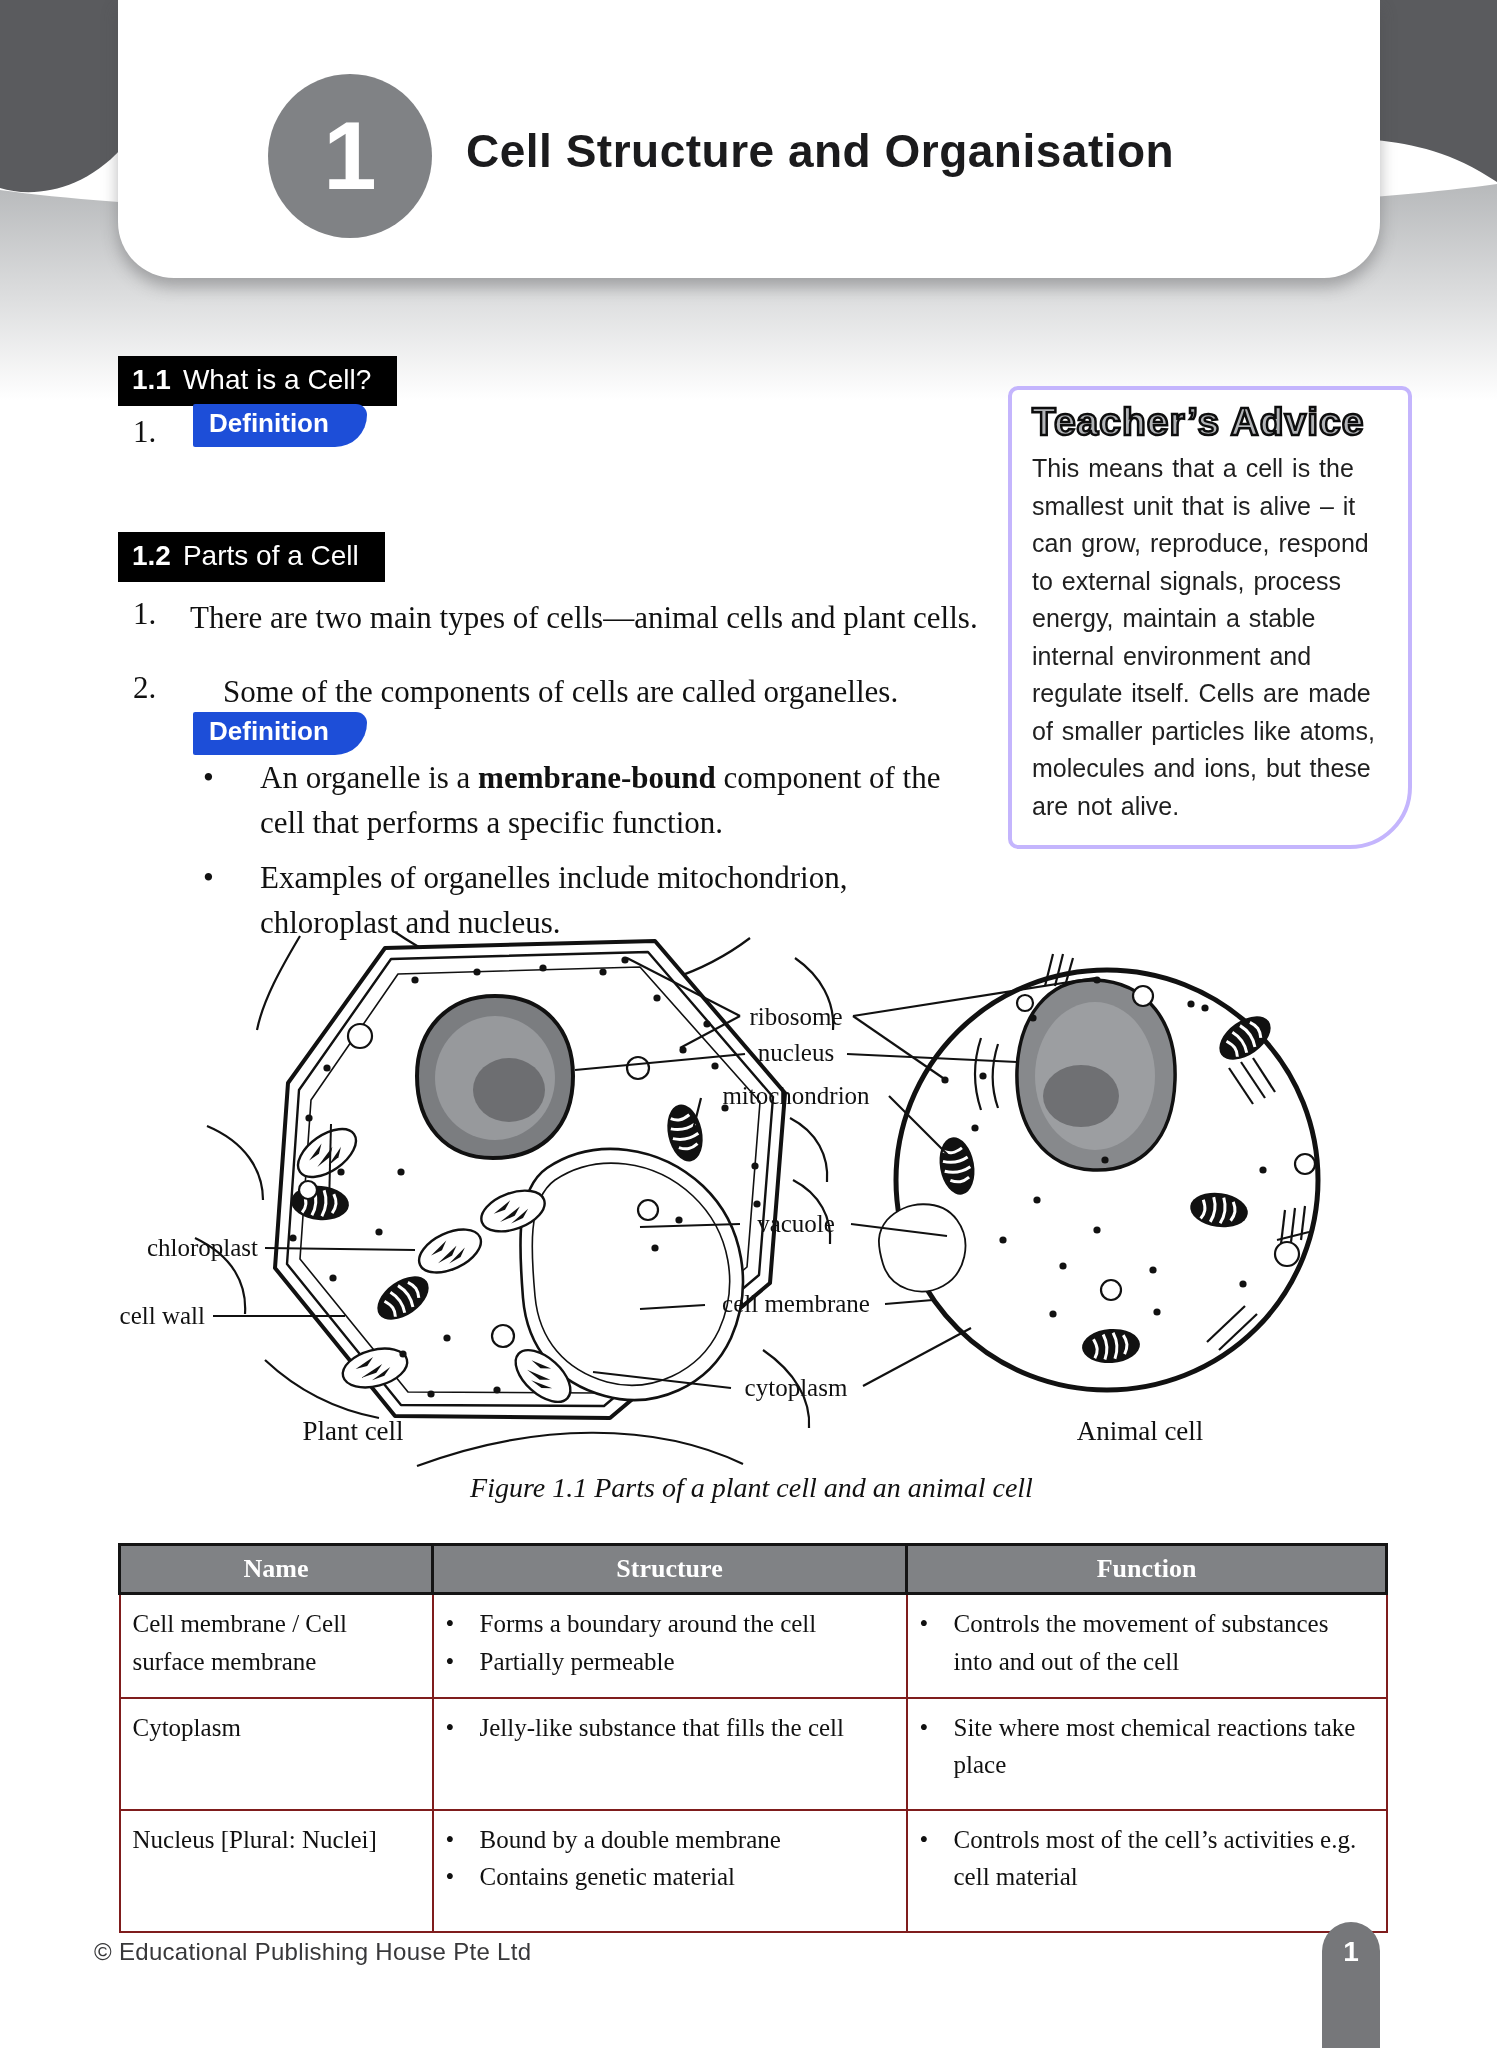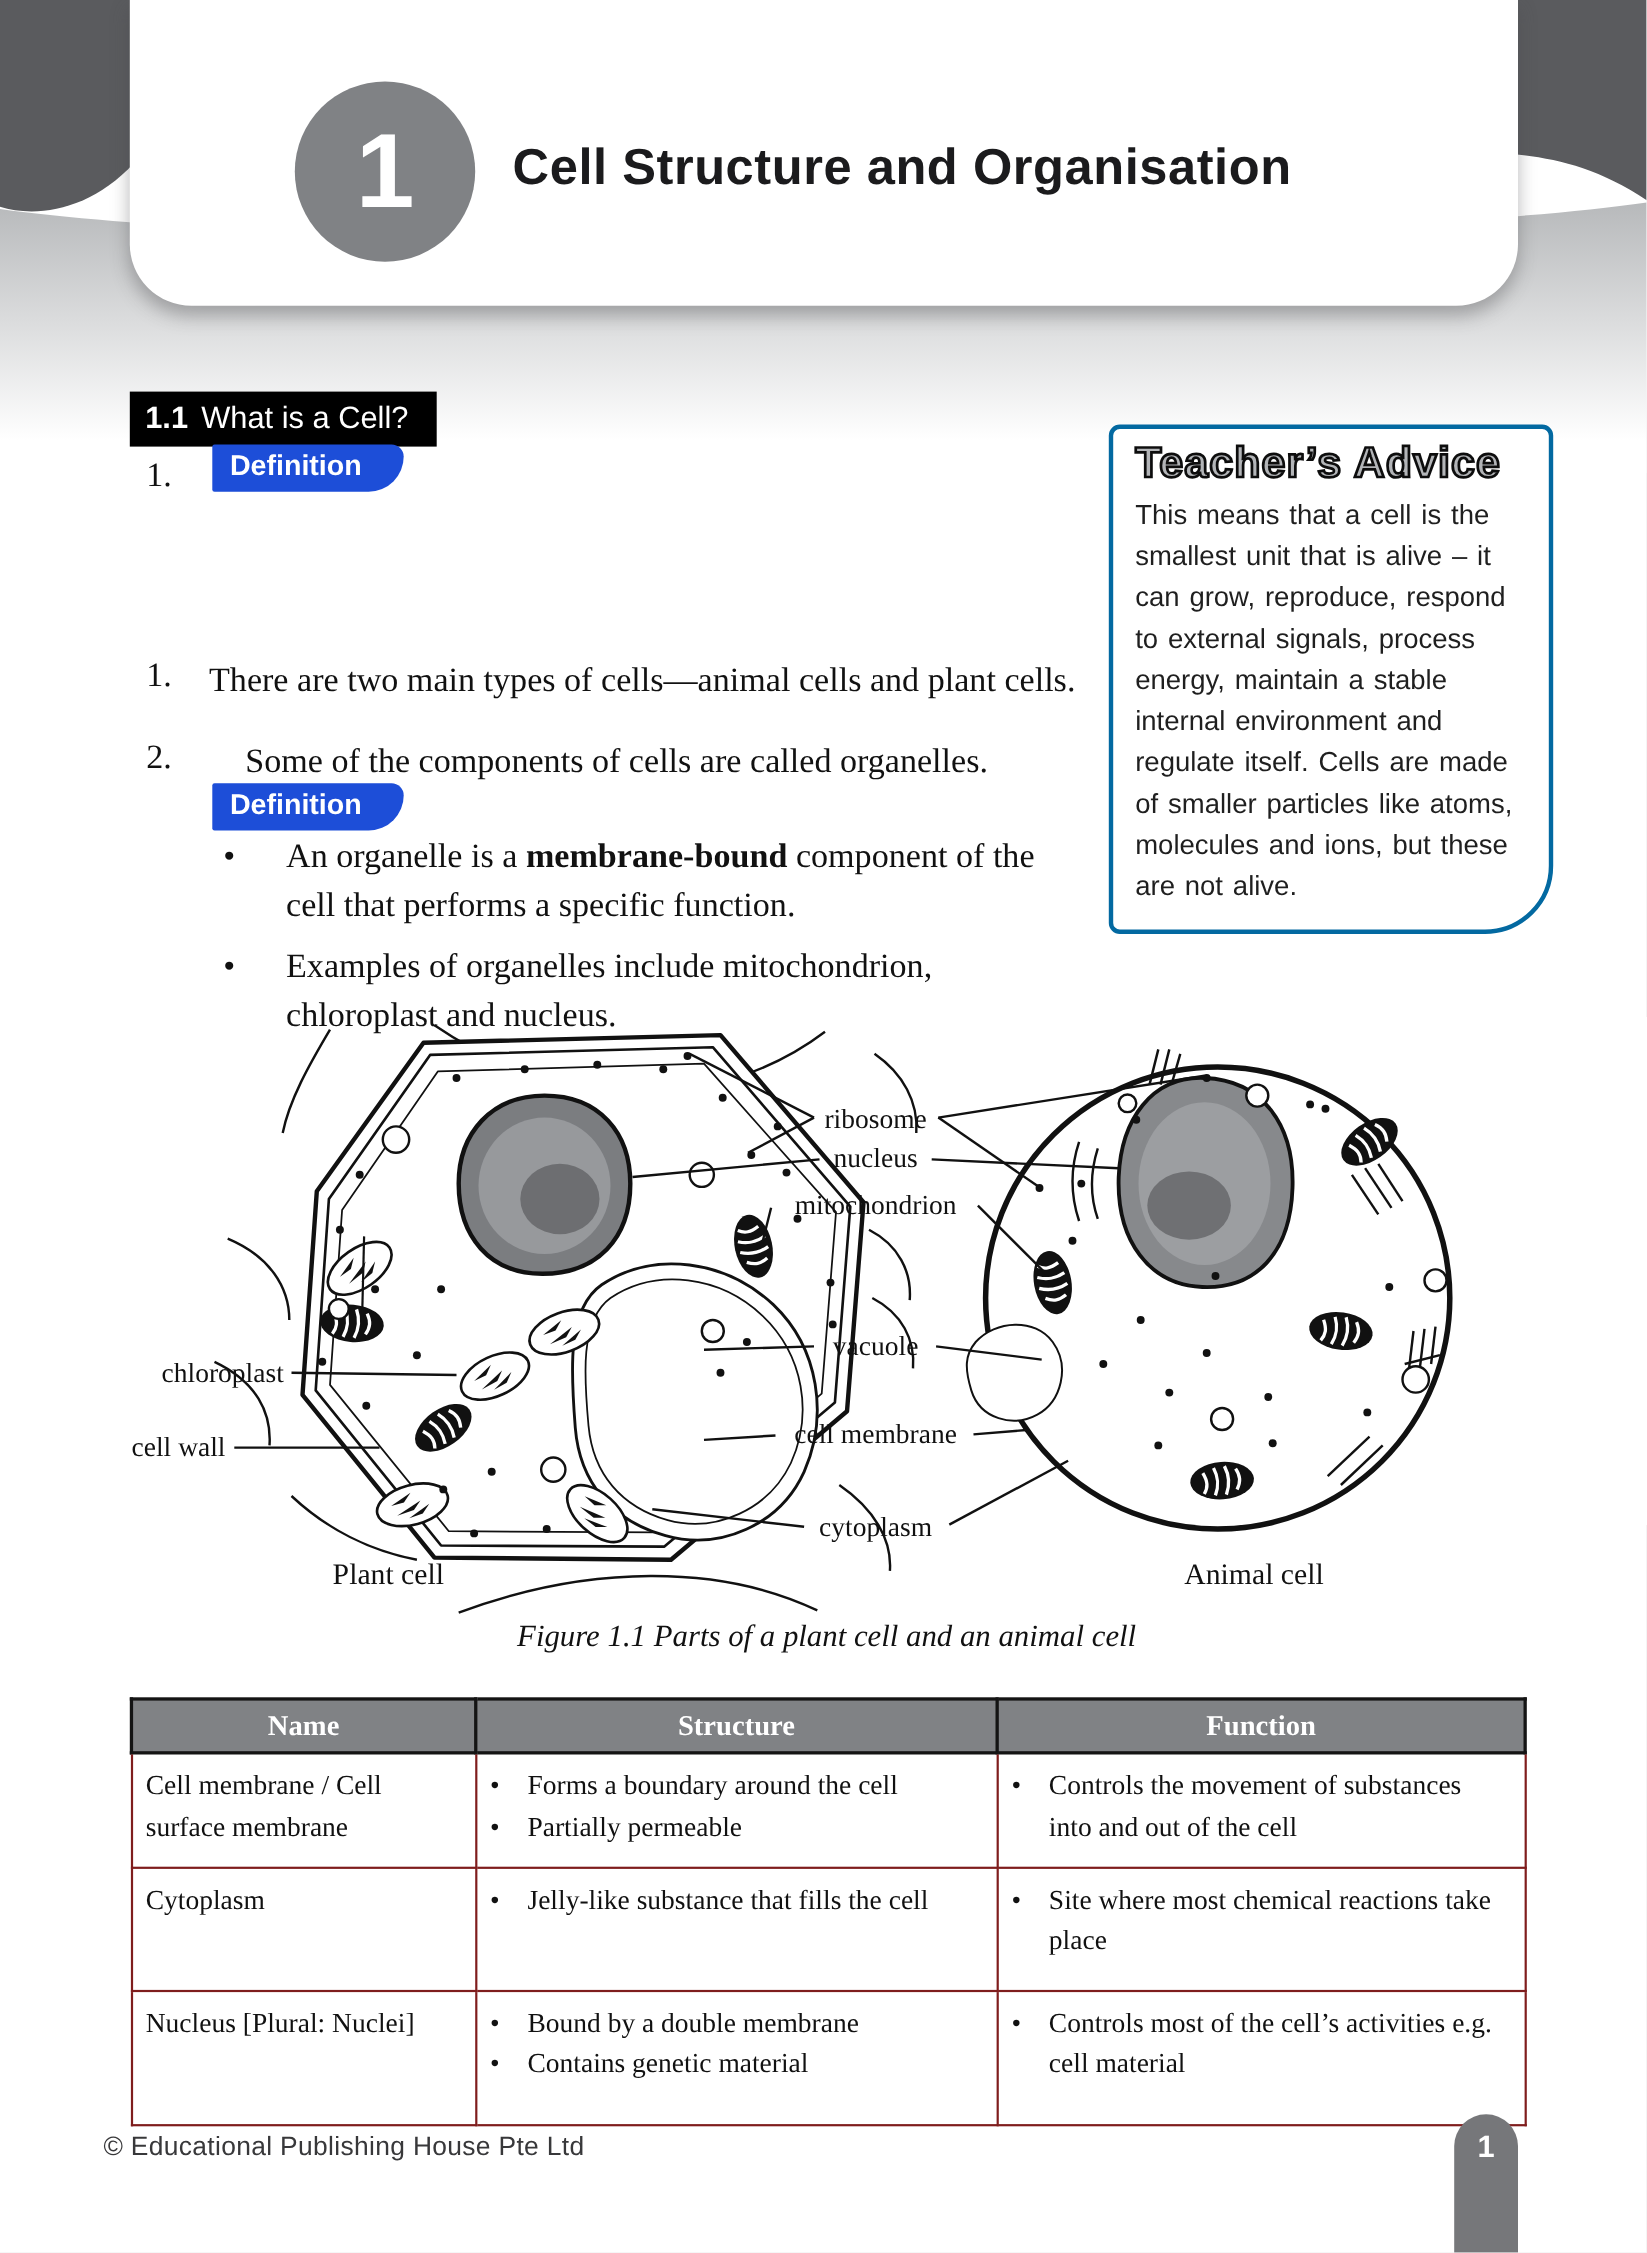--- a/index.html
+++ b/index.html
@@ -23,21 +23,21 @@
   .body-text{position:absolute;font-size:31px;line-height:1.42;}
   .def-badge{position:absolute;background:#1d4ed8;color:#fff;font-family:"Liberation Sans",sans-serif;
              font-weight:bold;font-size:26px;padding:4px 38px 8px 16px;
              border-radius:3px 16px 46px 3px;}
   .bullets{position:absolute;left:203px;top:756px;width:745px;}
   .brow{display:flex;font-size:31px;line-height:1.45;margin-bottom:10px;}
   .bdot{width:37px;flex:none;}
   .btxt{flex:1;margin-left:20px;}
   
   .ta-box{position:absolute;left:1008px;top:386px;width:404px;box-sizing:border-box;background:#fff;
-          border:4px solid #0369a1;border-radius:10px 10px 62px 10px;padding:10px 16px 20px 20px;}
+          border:4px solid #c4b5fd;border-radius:10px 10px 62px 10px;padding:10px 16px 20px 20px;}
   .ta-title{font-family:"Liberation Sans",sans-serif;font-weight:bold;font-size:39px;
             color:#b3b5b8;-webkit-text-stroke:2.5px #0d0d0d;letter-spacing:1px;margin-bottom:6px;}
   .ta-body{font-family:"Liberation Sans",sans-serif;font-size:25px;line-height:1.5;
            color:#1f1f1f;word-spacing:2px;}
   
   .diagram{position:absolute;left:95px;top:918px;}
   .dlabel{font-family:"Liberation Serif",serif;font-size:25px;fill:#111;}
   .dcap{font-family:"Liberation Serif",serif;font-size:27px;fill:#111;}
   .lead{stroke:#111;stroke-width:2.2;fill:none;}
   .dot{fill:#111;}
@@ -80,20 +80,23 @@
     <div class="chapter-circle">1</div>
     <div class="chapter-title">Cell Structure and Organisation</div>
   </div>
 
   <div class="sec-header" style="left:118px;top:356px;">
     <span class="sec-num">1.1</span><span>What is a Cell?</span>
   </div>
   <div class="num" style="left:133px;top:414px;">1.</div>
   <div class="def-badge" style="left:193px;top:404px;">Definition</div>
 
+  <div class="sec-header" style="left:118px;top:532px;">
+    <span class="sec-num">1.2</span><span>Parts of a Cell</span>
+  </div>
   <div class="num" style="left:133px;top:596px;">1.</div>
   <div class="body-text" style="left:190px;top:596px;width:860px;">There are two main types of cells—animal cells and plant cells.</div>
   <div class="num" style="left:133px;top:670px;">2.</div>
   <div class="body-text" style="left:190px;top:670px;width:860px;margin-left:33px;">Some of the components of cells are called organelles.</div>
   <div class="def-badge" style="left:193px;top:712px;">Definition</div>
 
   <div class="bullets">
     <div class="brow">
       <span class="bdot">•</span>
       <span class="btxt"><span>An organelle is a </span><b>membrane-bound</b><span> component of the cell that performs a specific function.</span></span>

